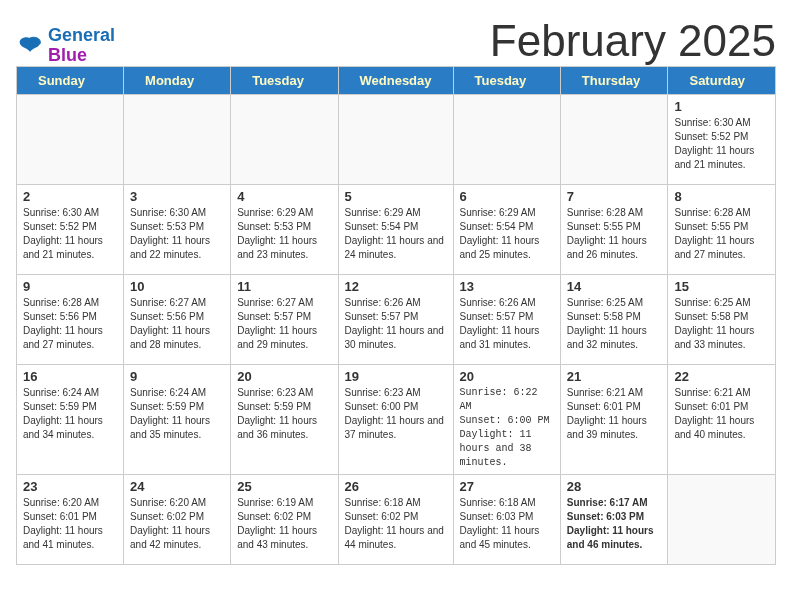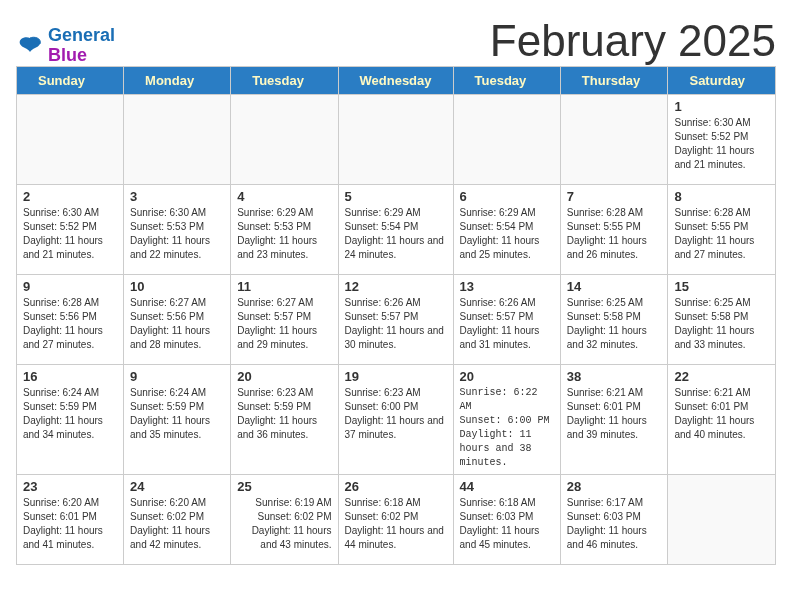--- a/index.html
+++ b/index.html
@@ -249,21 +249,21 @@
 Sunset: 6:00 PM
 Daylight: 11 hours and 37 minutes.</div>
         </td>
         <td>
           <span class="day-num">20</span>
           <div class="day-info" style="white-space: pre-line; font-family: Liberation Mono, monospace;">Sunrise: 6:22 AM
 Sunset: 6:00 PM
 Daylight: 11 hours and 38 minutes.</div>
         </td>
         <td>
-          <span class="day-num">38</span>
+          <span class="day-num">21</span>
           <div class="day-info" style="white-space: pre-line;">Sunrise: 6:21 AM
 Sunset: 6:01 PM
 Daylight: 11 hours and 39 minutes.</div>
         </td>
         <td>
           <span class="day-num">22</span>
           <div class="day-info" style="white-space: pre-line;">Sunrise: 6:21 AM
 Sunset: 6:01 PM
 Daylight: 11 hours and 40 minutes.</div>
         </td>
@@ -276,38 +276,38 @@
 Daylight: 11 hours and 41 minutes.</div>
         </td>
         <td>
           <span class="day-num">24</span>
           <div class="day-info" style="white-space: pre-line;">Sunrise: 6:20 AM
 Sunset: 6:02 PM
 Daylight: 11 hours and 42 minutes.</div>
         </td>
         <td>
           <span class="day-num">25</span>
-          <div class="day-info" style="white-space: pre-line; text-align: right;">Sunrise: 6:19 AM
+          <div class="day-info" style="white-space: pre-line;">Sunrise: 6:19 AM
 Sunset: 6:02 PM
 Daylight: 11 hours and 43 minutes.</div>
         </td>
         <td>
           <span class="day-num">26</span>
           <div class="day-info" style="white-space: pre-line;">Sunrise: 6:18 AM
 Sunset: 6:02 PM
 Daylight: 11 hours and 44 minutes.</div>
         </td>
         <td>
-          <span class="day-num">44</span>
+          <span class="day-num">27</span>
           <div class="day-info" style="white-space: pre-line;">Sunrise: 6:18 AM
 Sunset: 6:03 PM
 Daylight: 11 hours and 45 minutes.</div>
         </td>
         <td>
           <span class="day-num">28</span>
-          <div class="day-info" style="white-space: pre-line;">Sunrise: 6:17 AM
+          <div class="day-info" style="white-space: pre-line; font-weight: bold;">Sunrise: 6:17 AM
 Sunset: 6:03 PM
 Daylight: 11 hours and 46 minutes.</div>
         </td>
         <td class="empty"></td>
       </tr>
     </tbody>
 </table>
 
 </body></html>

